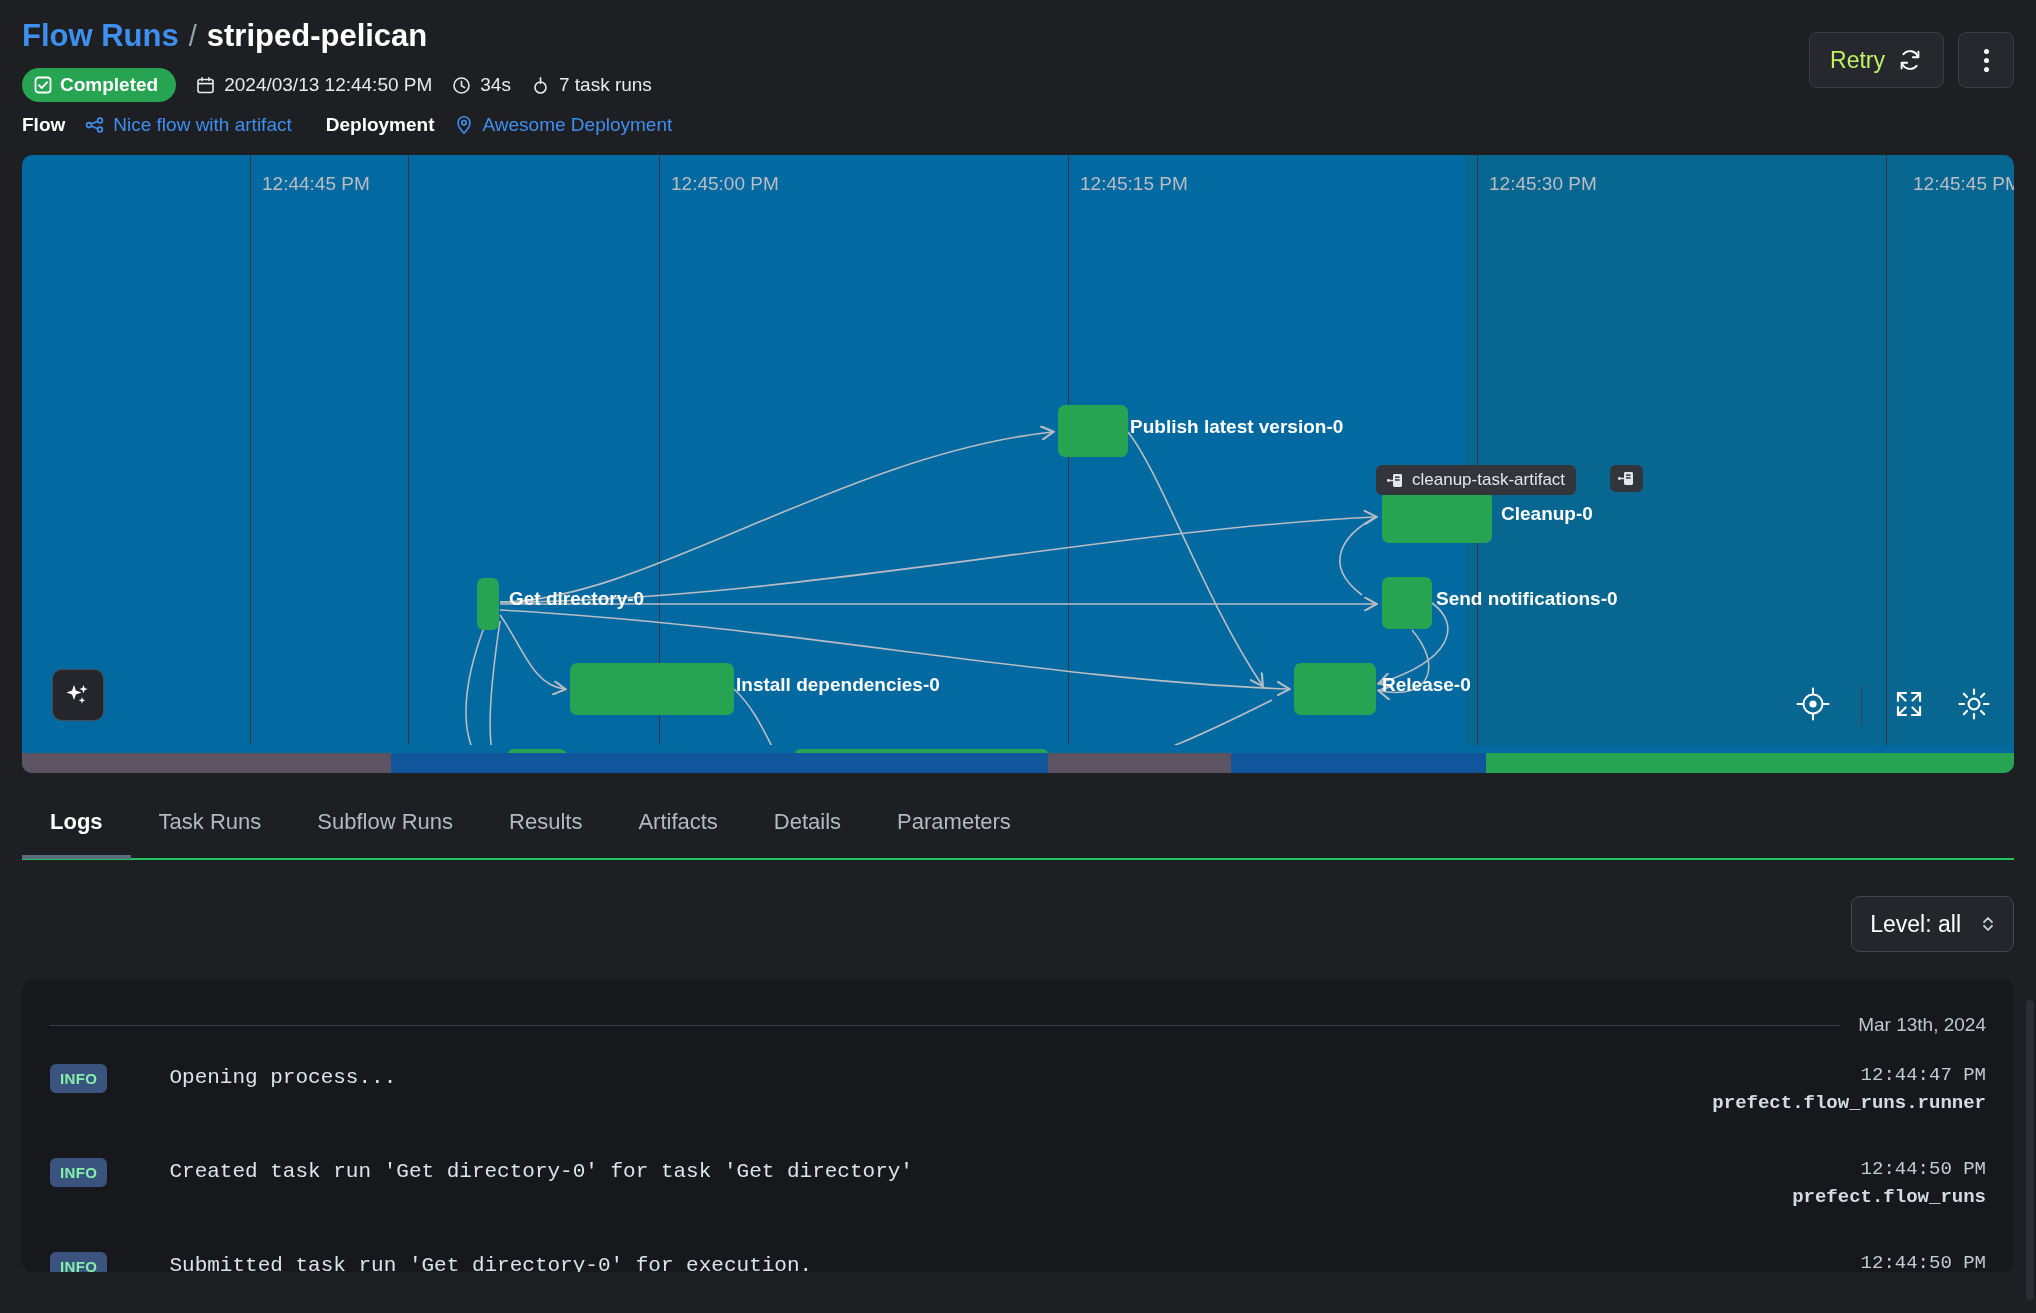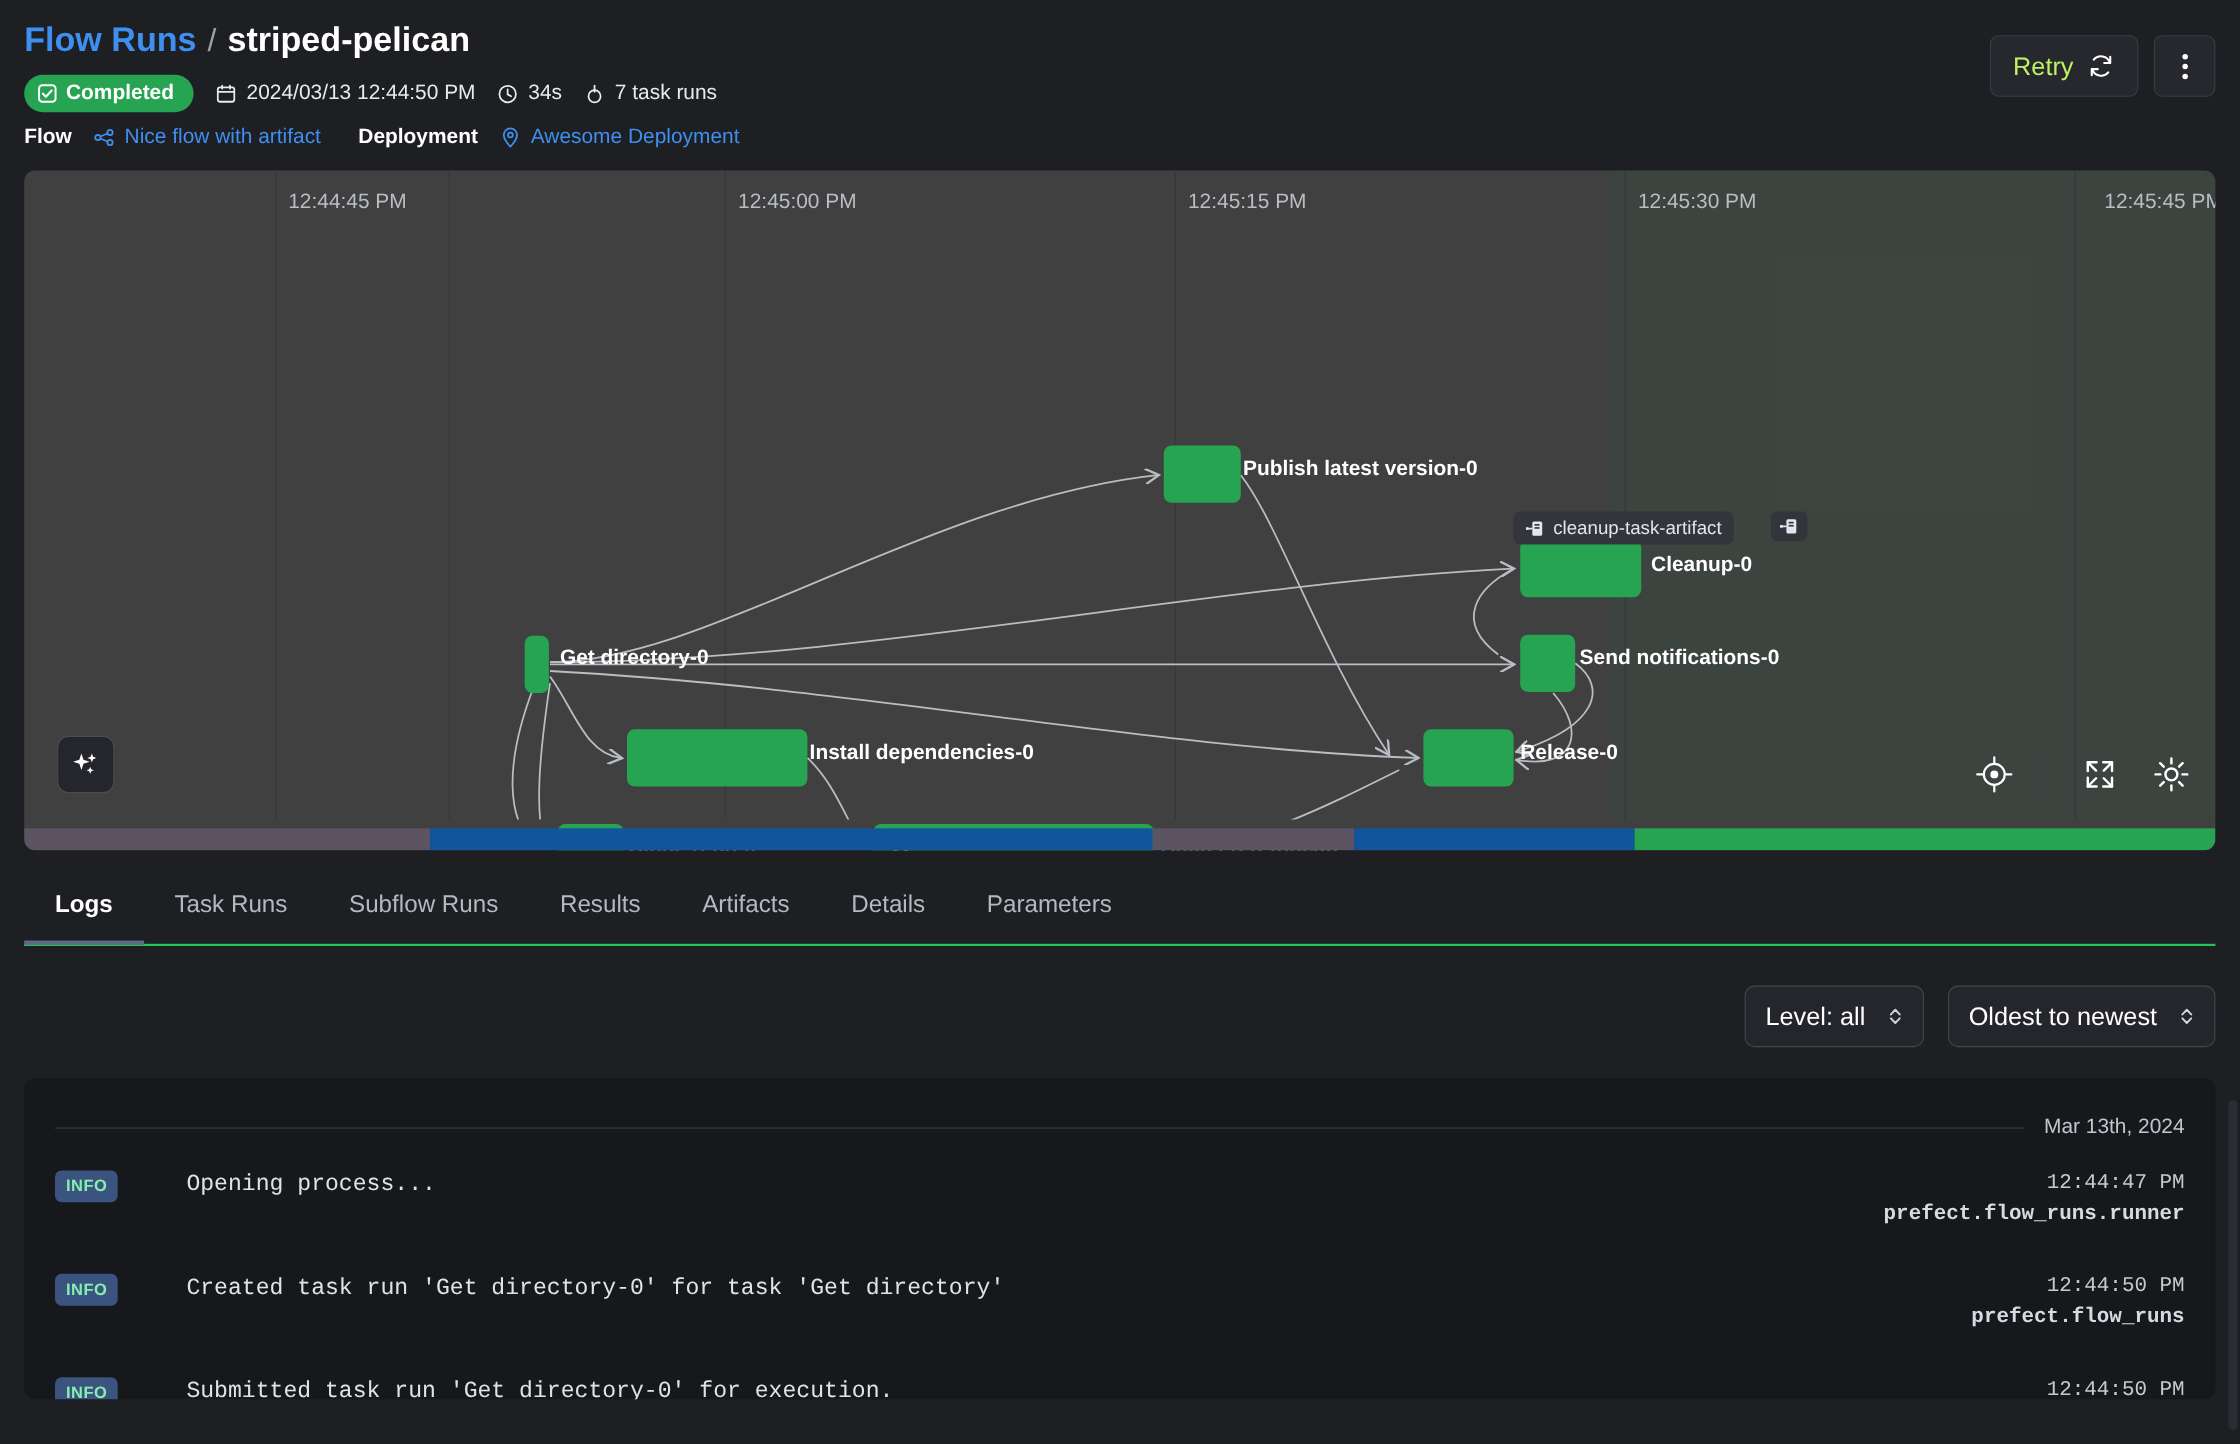--- a/index.html
+++ b/index.html
@@ -42,21 +42,21 @@
     width: 56px; height: 56px; display: flex; align-items: center; justify-content: center;
   }
   .dots { display: flex; flex-direction: column; gap: 4px; }
   .dots i { width: 5px; height: 5px; border-radius: 50%; background: #fff; display: block; }
 
   
   .graph-wrap {
     position: relative;
     margin: 0 22px;
     height: 618px;
-    background: #404040;
+    background: #0369a1;
     border-radius: 10px;
     overflow: hidden;
   }
   .graph-canvas { position: absolute; inset: 0 0 28px 0; }
   .tick-col {
     position: absolute; top: 0; bottom: 0;
     border-left: 1px solid #34373d;
   }
   .tick-label {
     position: absolute; top: 18px; font-size: 19px; color: #b9bdc4;
@@ -384,28 +384,20 @@
 
 <div class="filters-row">
   <div class="select-box">
     <span>Level: all</span>
     <span class="chev-updown">
       <svg width="14" height="20" viewBox="0 0 14 20">
         <path d="M3 8.2 L7 4 L11 8.2 M3 11.8 L7 16 L11 11.8" fill="none" stroke="#cfd3d9" stroke-width="1.8" stroke-linecap="round" stroke-linejoin="round"></path>
       </svg>
     </span>
   </div>
-  <div class="select-box">
-    <span>Oldest to newest</span>
-    <span class="chev-updown">
-      <svg width="14" height="20" viewBox="0 0 14 20">
-        <path d="M3 8.2 L7 4 L11 8.2 M3 11.8 L7 16 L11 11.8" fill="none" stroke="#cfd3d9" stroke-width="1.8" stroke-linecap="round" stroke-linejoin="round"></path>
-      </svg>
-    </span>
-  </div>
 </div>
 
 <div class="logs-panel">
   <div class="date-divider">
     <span class="line"></span>
     <span>Mar 13th, 2024</span>
   </div>
   <div id="log-list">
       <div class="log-row">
         <span class="log-level">INFO</span>

